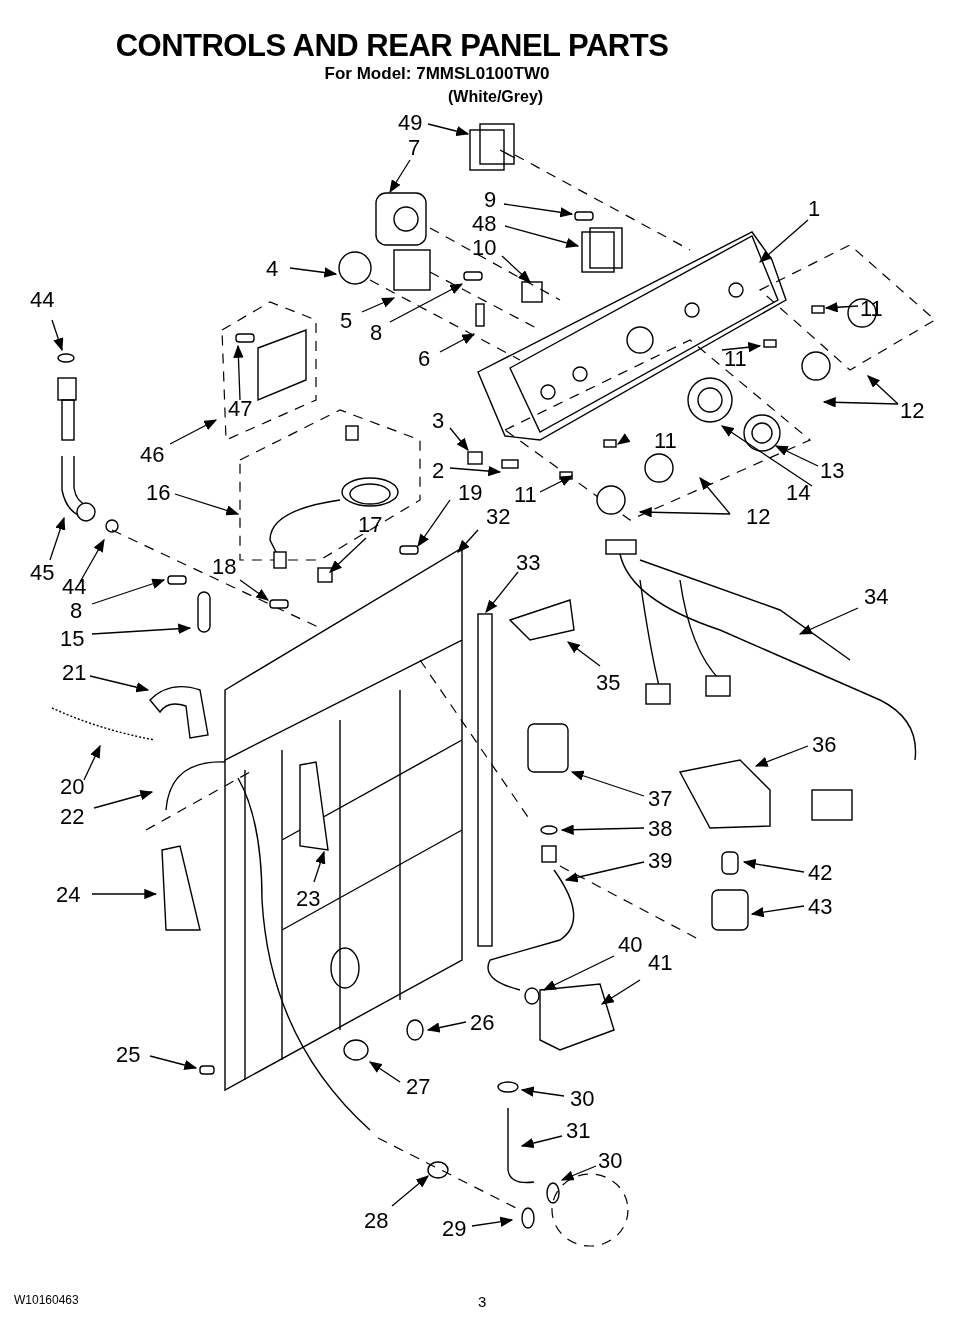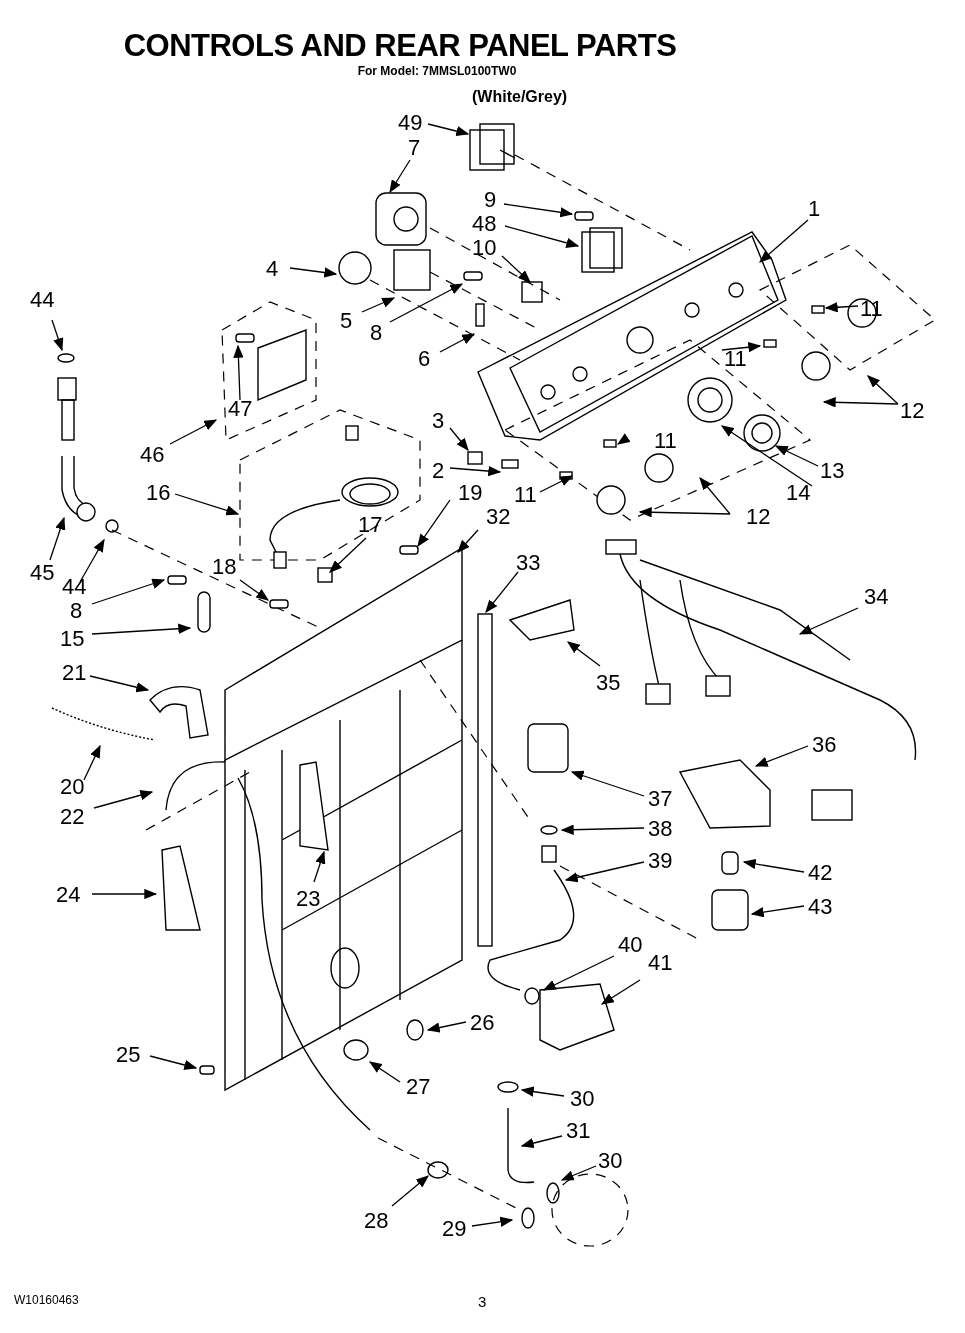--- a/index.html
+++ b/index.html
@@ -1,19 +1,19 @@
 <!DOCTYPE html>
 <html><head>
 <meta charset="utf-8">
 <style>
   html, body { margin:0; padding:0; background:#ffffff; }
   body { width:965px; height:1333px; position:relative; overflow:hidden; font-family:"Liberation Sans", sans-serif; color:#000; }
-  .title { position:absolute; top:28px; left:0; width:784px; text-align:center; font-weight:bold; font-size:31px; letter-spacing:-0.5px;padding-left:8px; }
-  .subtitle { position:absolute; top:64px; left:0; width:874px; text-align:center; font-weight:bold; font-size:12px; }
-  .color-note { position:absolute; top:88px; left:472px; font-weight:bold; font-size:16px; }
+  .title { position:absolute; top:28px; left:0; width:784px; text-align:center; font-weight:bold; font-size:31px; letter-spacing:-0.5px; }
+  .subtitle { position:absolute; top:64px; left:0; width:874px; text-align:center; font-weight:bold; font-size:17px; }
+  .color-note { position:absolute; top:88px; left:448px; font-weight:bold; font-size:16px; }
   .footer-doc { position:absolute; top:1293px; left:14px; font-size:12px; }
   .footer-page { position:absolute; top:1293px; left:478px; font-size:15px; }
   svg.diagram { position:absolute; top:0; left:0; }
   .lbl { font-family:"Liberation Sans", sans-serif; font-size:22px; fill:#000; }
   .part { fill:none; stroke:#000; stroke-width:1.4; }
   .partf { fill:#fff; stroke:#000; stroke-width:1.4; }
   .dash { fill:none; stroke:#000; stroke-width:1.2; stroke-dasharray:10 8; }
   .ldr { stroke:#000; stroke-width:1.3; fill:none; }
 </style>
 </head>

